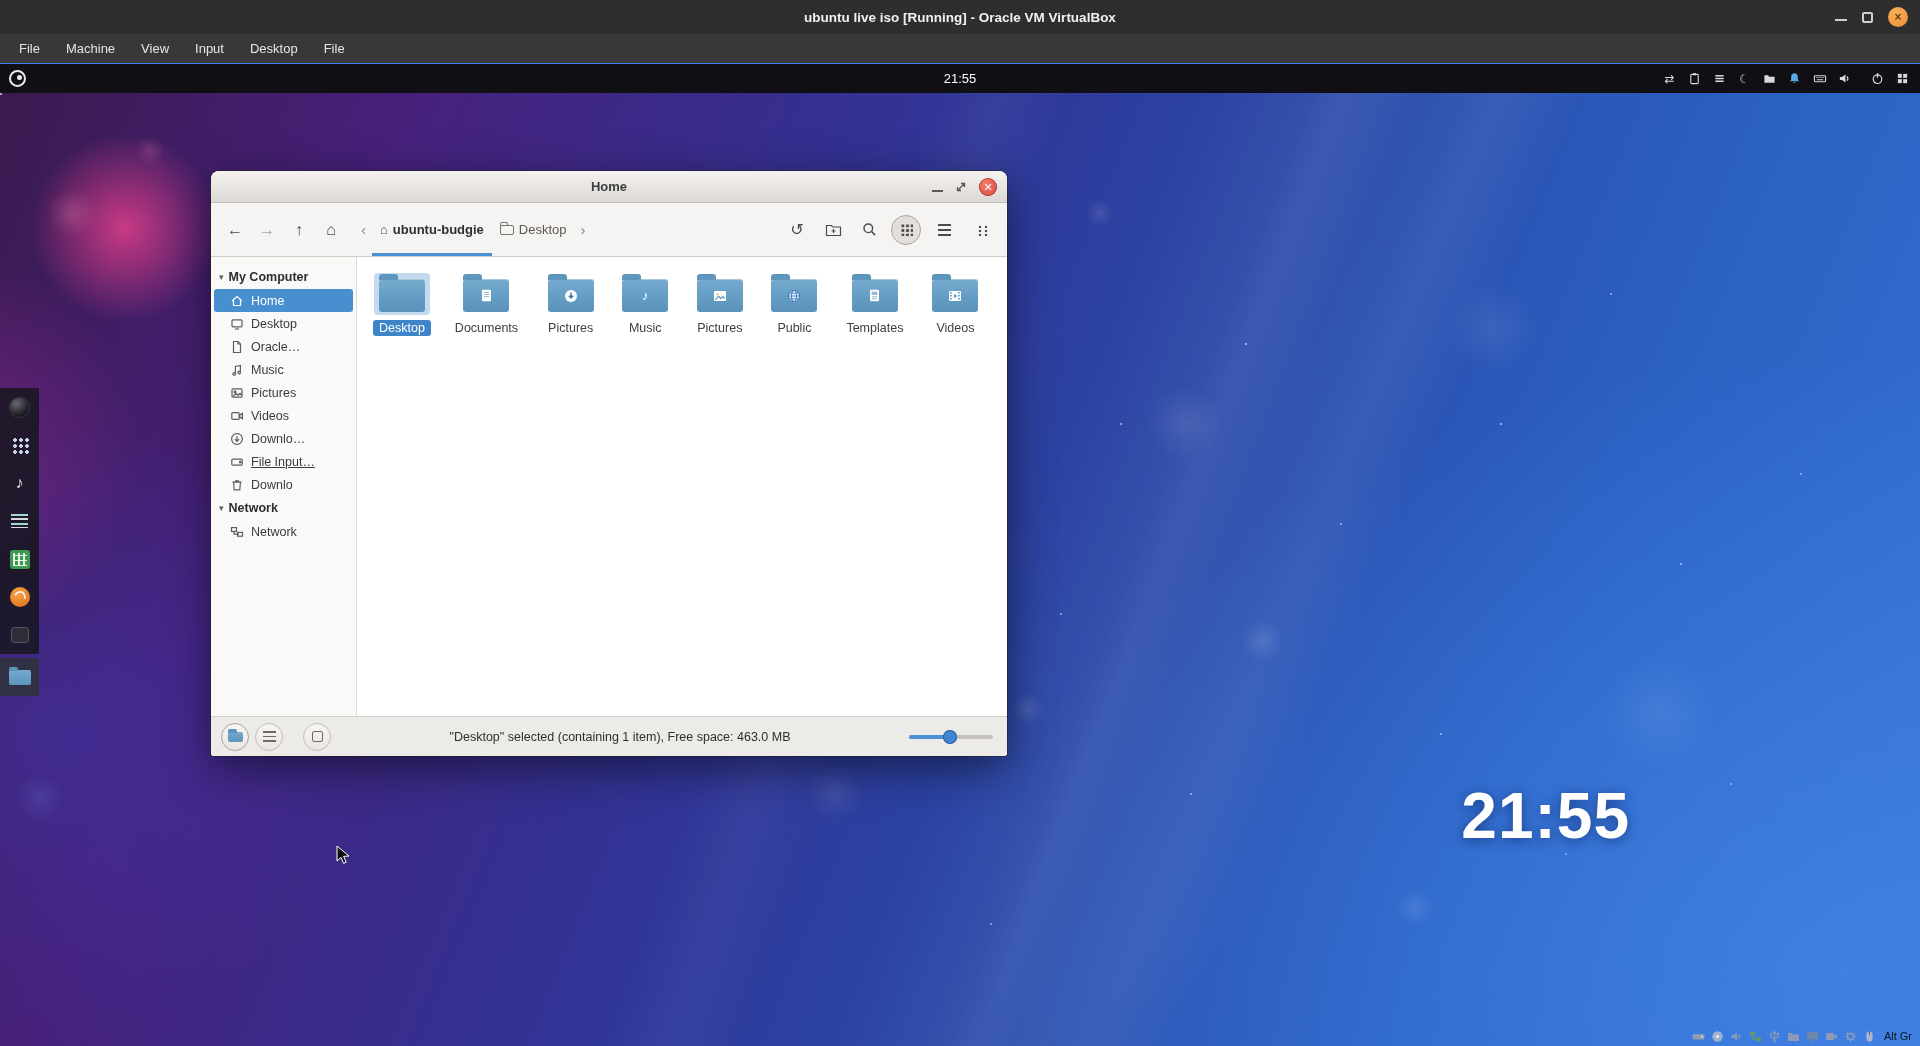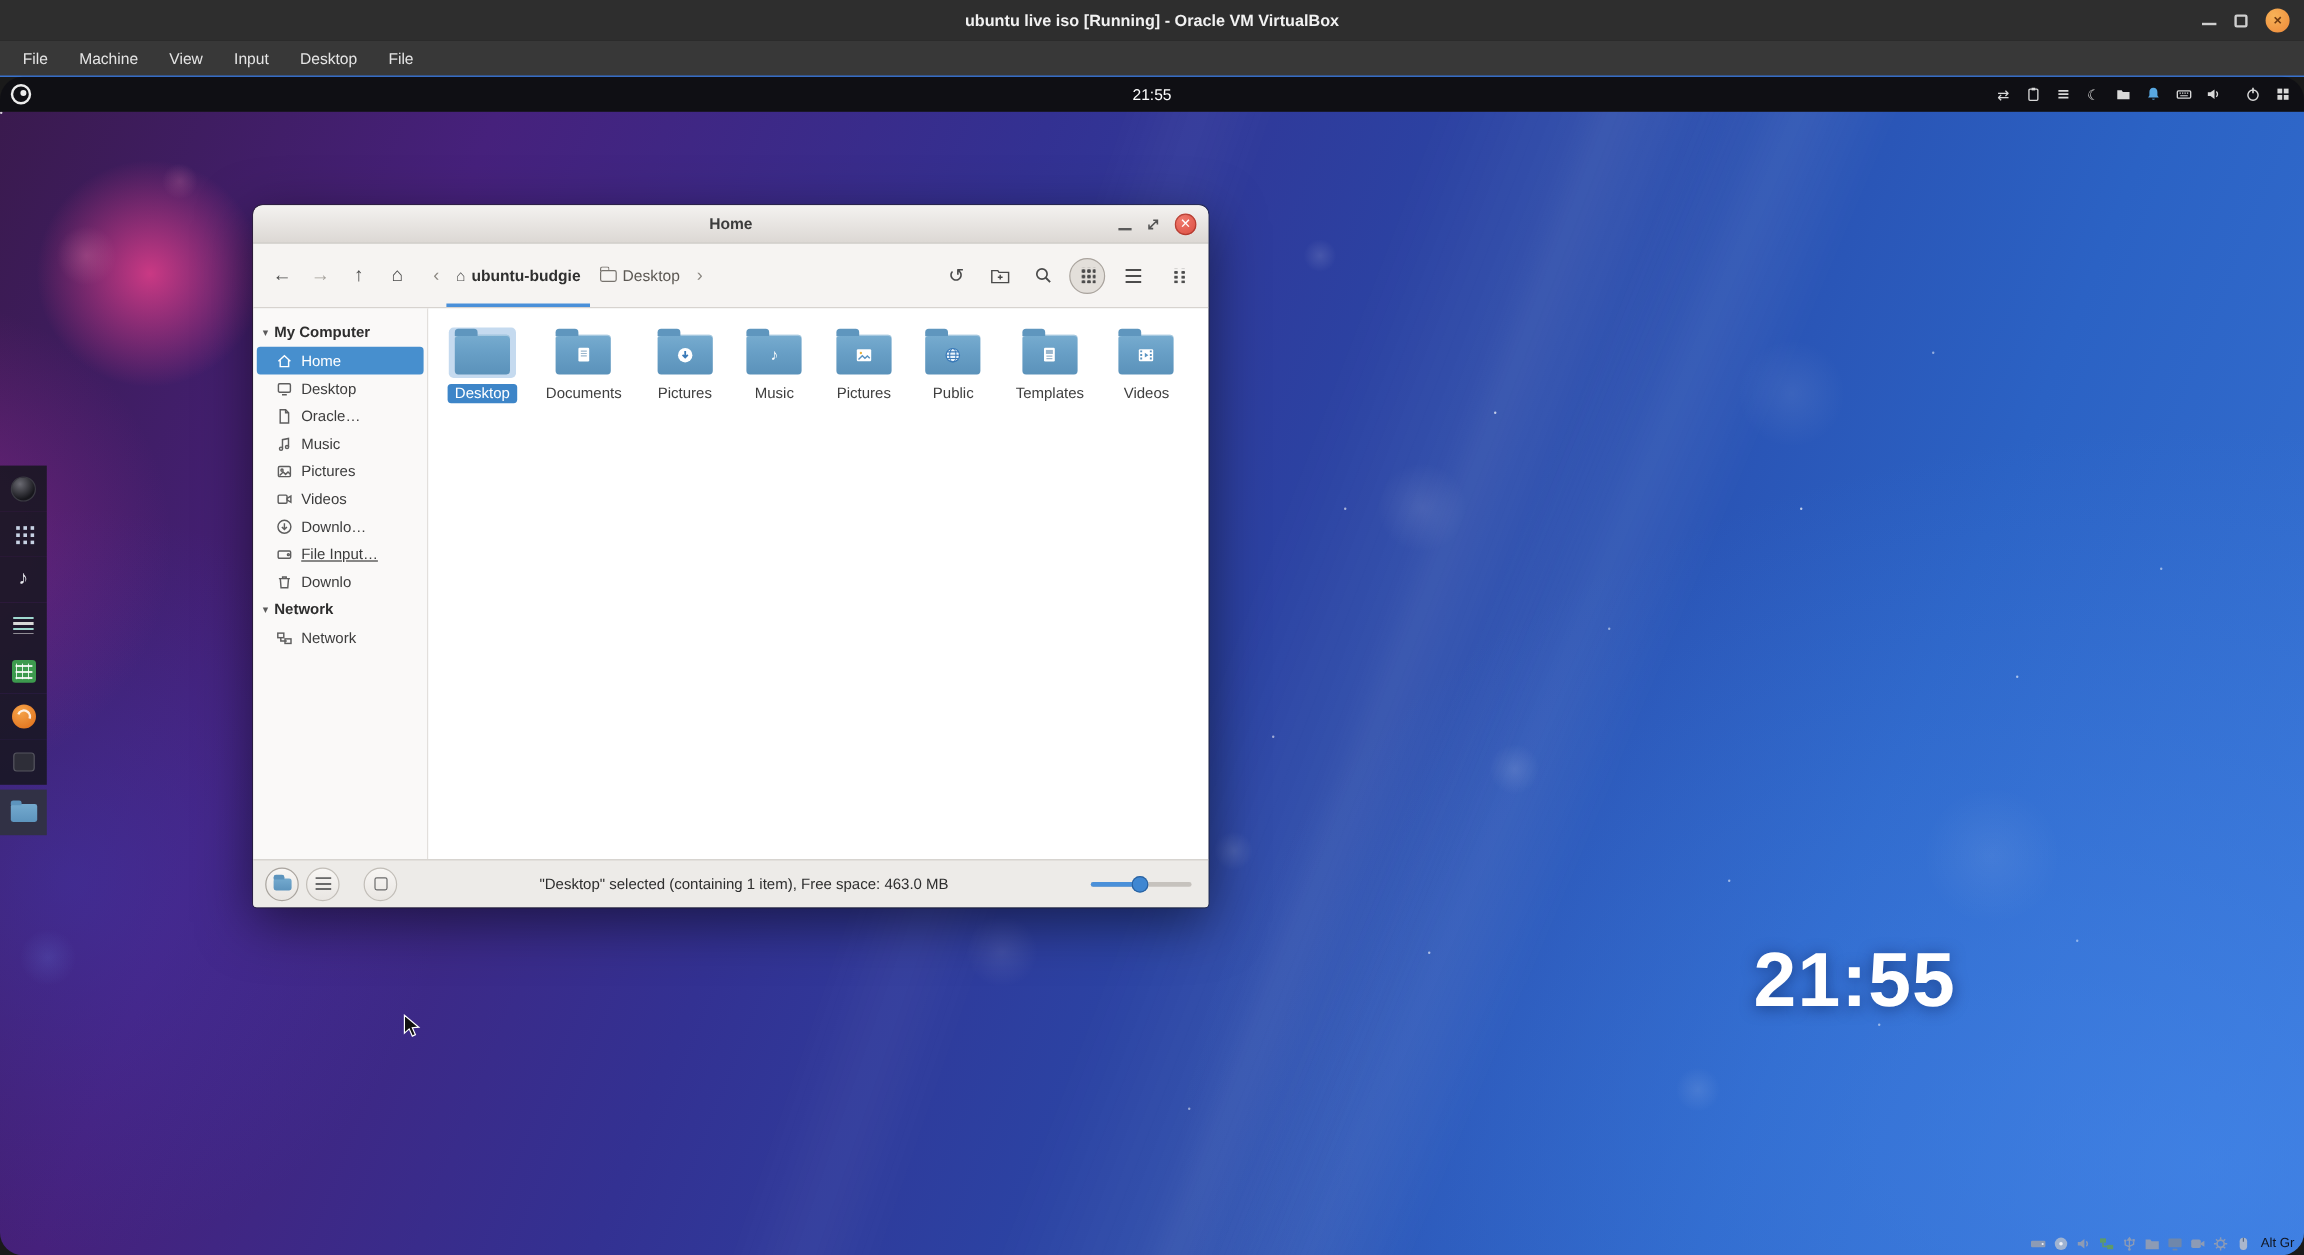--- a/index.html
+++ b/index.html
@@ -11,21 +11,21 @@
 .vbox-titlebar{height:34px;background:#2e2e2e;position:relative;display:flex;align-items:center;justify-content:center;}
 .vbox-title{color:#f1f1f1;font-size:13.5px;font-weight:bold;}
 .vbox-controls{position:absolute;right:12px;top:0;height:34px;display:flex;align-items:center;gap:15px;}
 .vbox-min{width:12px;height:2px;background:#cfcfcf;margin-top:6px;}
 .vbox-max{width:11px;height:11px;border:2px solid #cfcfcf;border-radius:2px;}
 .vbox-close{width:20px;height:20px;border-radius:50%;background:radial-gradient(circle at 35% 30%,#f7b257,#ee8a3a);display:flex;align-items:center;justify-content:center;color:#6e3a10;font-size:12px;font-weight:bold;line-height:1;}
 .vbox-menubar{height:30px;background:#383838;display:flex;align-items:center;padding-left:6px;border-bottom:1px solid #3b82f6;}
 .menu-item{color:#e5e5e5;font-size:13px;padding:0 13px;height:30px;display:flex;align-items:center;cursor:default;}
 
 
-.vm{position:relative;width:1920px;height:982px;overflow:hidden;border-radius:19px;}
+.vm{position:relative;width:1920px;height:982px;overflow:hidden;}
 
 
 .panel{position:absolute;top:0;left:0;right:0;height:29px;background:rgba(15,15,21,.97);display:flex;align-items:center;z-index:60;}
 .budgie-logo{width:17px;height:17px;border:2px solid #ececec;border-radius:50%;margin-left:9px;position:relative;}
 .budgie-logo::after{content:"";position:absolute;width:5px;height:5px;background:#ececec;border-radius:50%;top:3px;left:6px;}
 .panel-clock{position:absolute;left:0;right:0;text-align:center;color:#fff;font-size:13px;}
 .tray{position:absolute;right:10px;top:0;height:29px;display:flex;align-items:center;gap:10px;}
 .tricon{width:15px;height:15px;display:flex;align-items:center;justify-content:center;color:#d9d9d9;font-size:12px;line-height:1;}
 .tricon svg{display:block;}
 .tr-power{margin-left:8px;}

